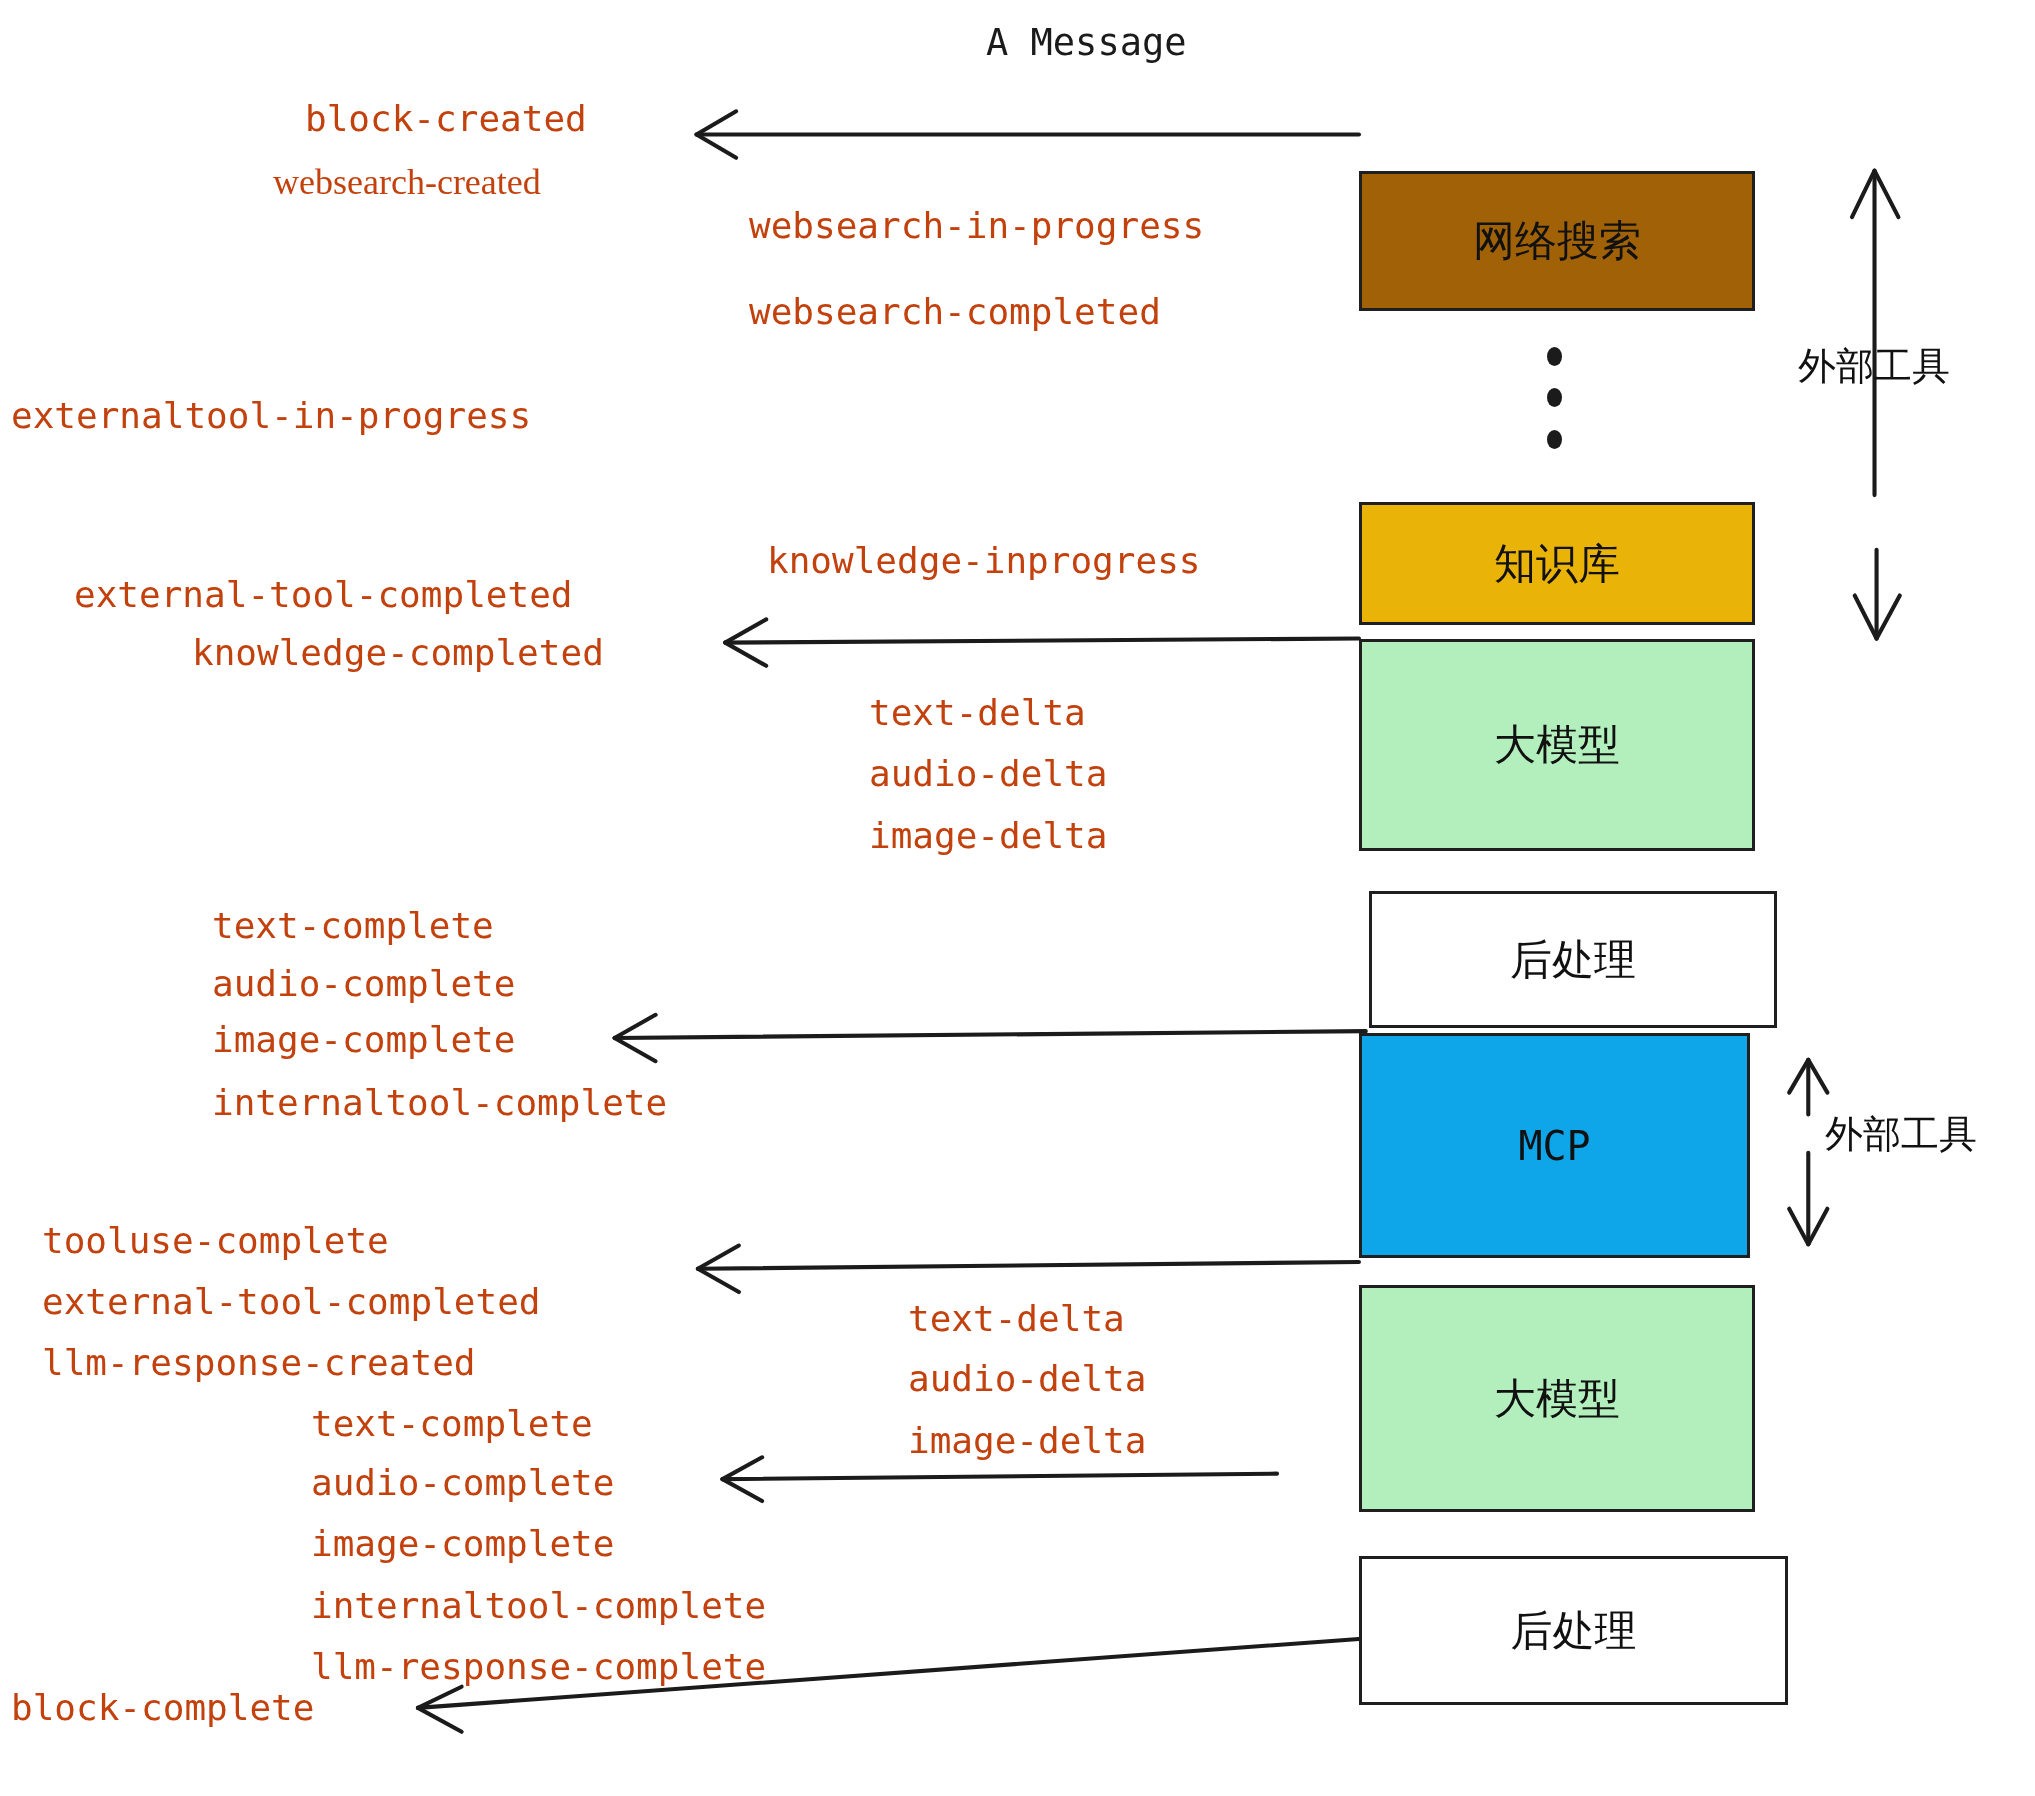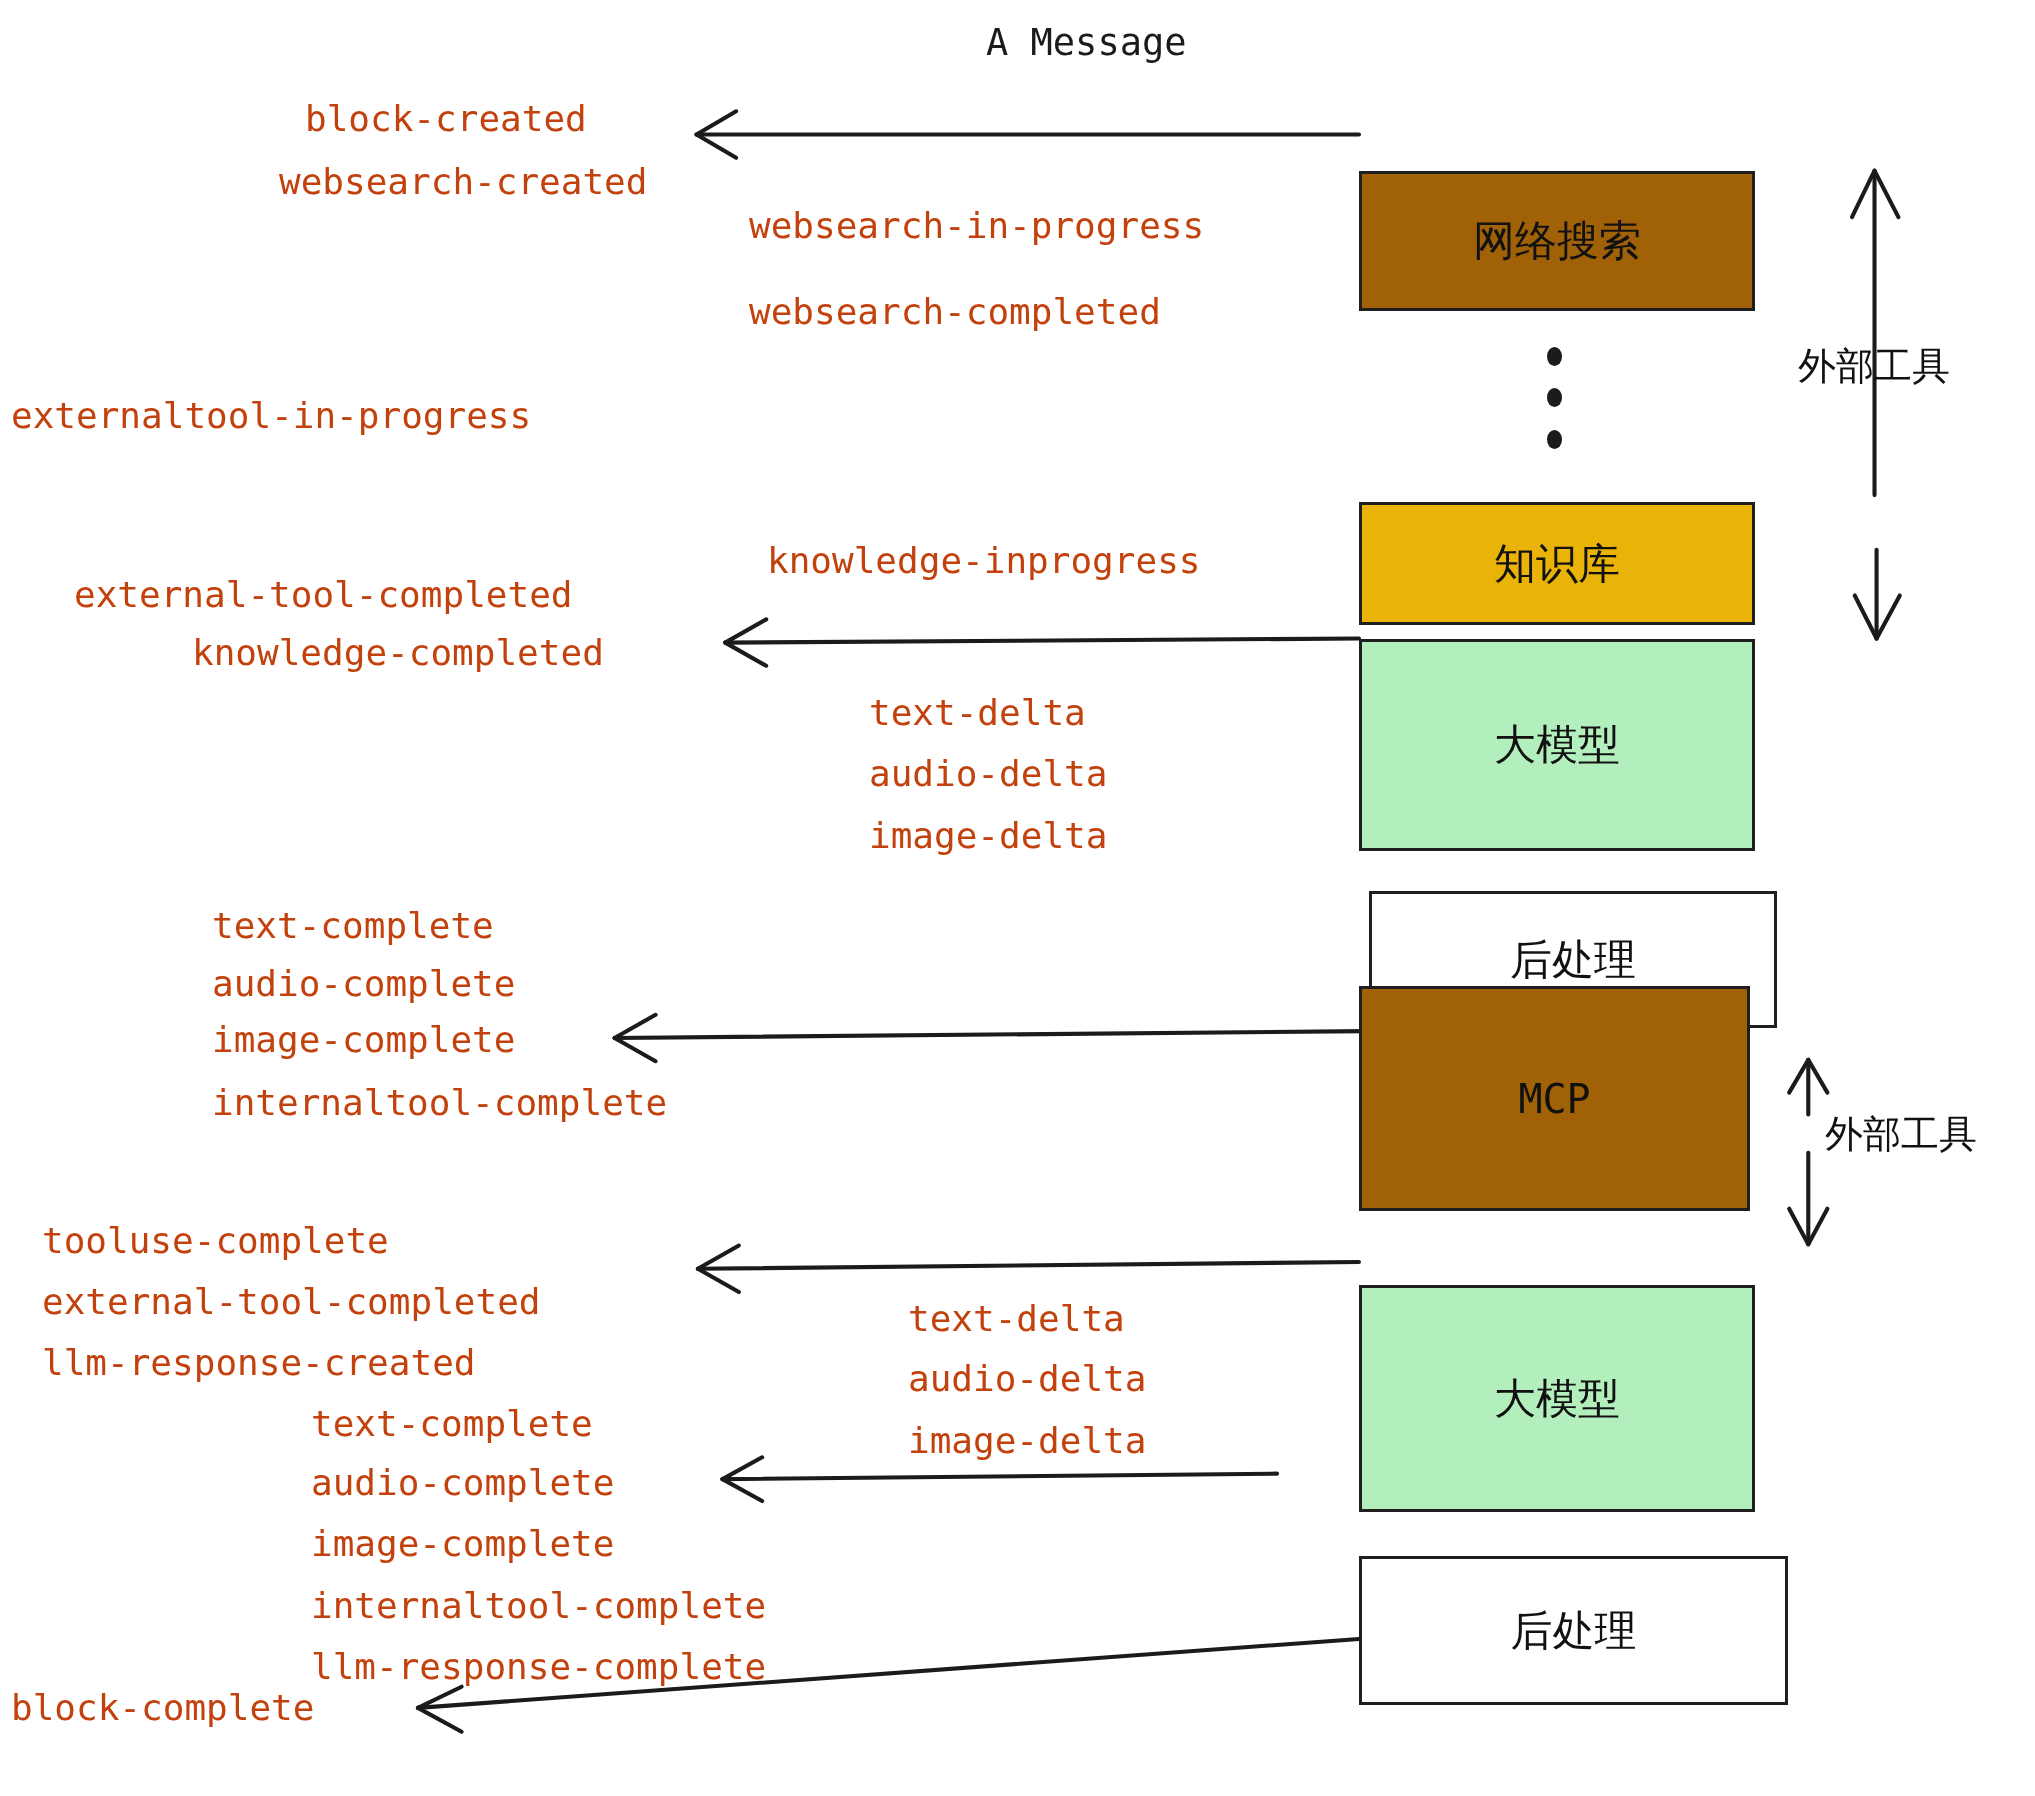--- a/index.html
+++ b/index.html
@@ -136,38 +136,38 @@
   </div>
 
   <div class="box" style="left:1359px; top:639px; width:396px; height:212px; background:#B2EFBC;">
     <span>大模型</span>
   </div>
 
   <div class="box" style="left:1369px; top:891px; width:408px; height:137px; background:#FFFFFF;">
     <span>后处理</span>
   </div>
 
-  <div class="box mono" style="left:1359px; top:986px; width:391px; height:225px; background:#a16207;text-align:center;">
+  <div class="box mono" style="left:1359px; top:1033px; width:391px; height:225px; background:#0ea5e9;text-align:center;">
     <span>MCP</span>
   </div>
 
   <div class="box" style="left:1359px; top:1285px; width:396px; height:227px; background:#B2EFBC;">
     <span>大模型</span>
   </div>
 
   <div class="box" style="left:1359px; top:1556px; width:429px; height:149px; background:#FFFFFF;">
     <span>后处理</span>
   </div>
 
   <div class="cjk" style="left:1798px; top:347px;">外部工具</div>
   <div class="cjk" style="left:1825px; top:1115px;">外部工具</div>
 
   <div class="lbl" style="left:305px; top:101px;">block-created</div>
 
-  <div class="lbl" style="left:279px; top:164px;">websearch-created</div>
+  <div class="lbl" style="left:273px; top:164px;font-family:Liberation Serif, serif;">websearch-created</div>
 
   <div class="lbl" style="left:749px; top:294px;">websearch-completed</div>
 
   <div class="lbl" style="left:749px; top:208px;">websearch-in-progress</div>
 
   <div class="lbl" style="left:11px; top:398px;">externaltool-in-progress</div>
 
   <div class="lbl" style="left:767px; top:543px;">knowledge-inprogress</div>
 
   <div class="lbl" style="left:74px; top:577px;">external-tool-completed</div>

